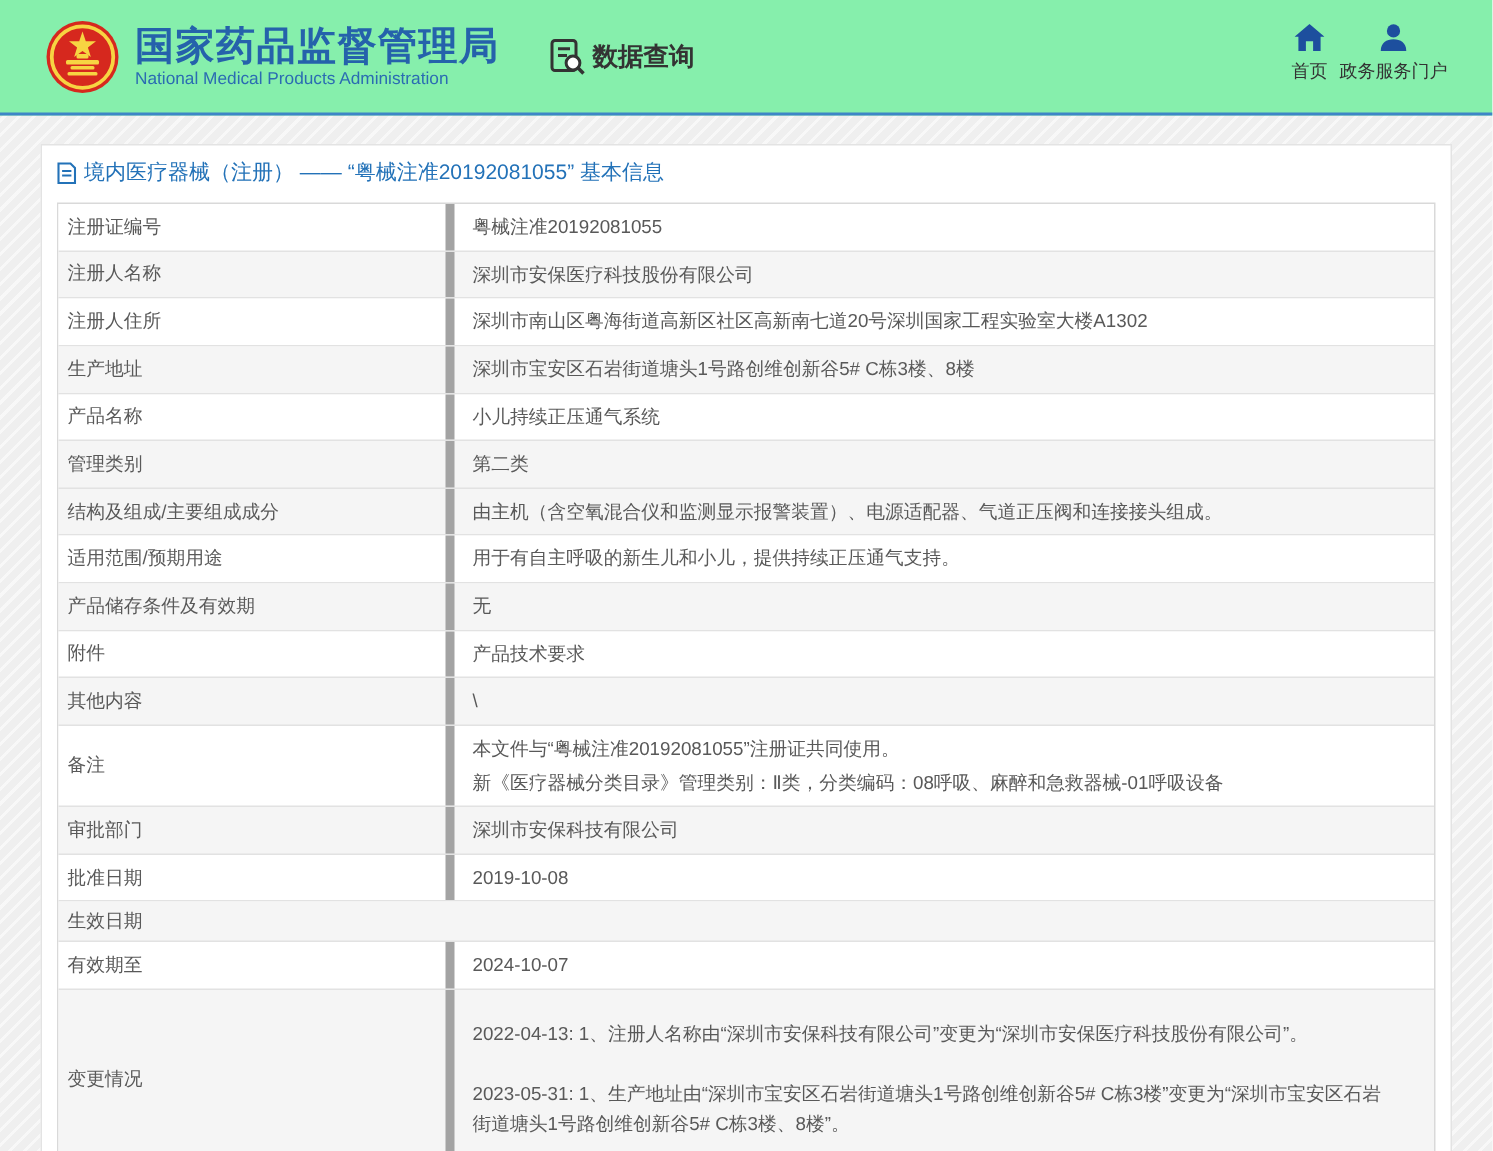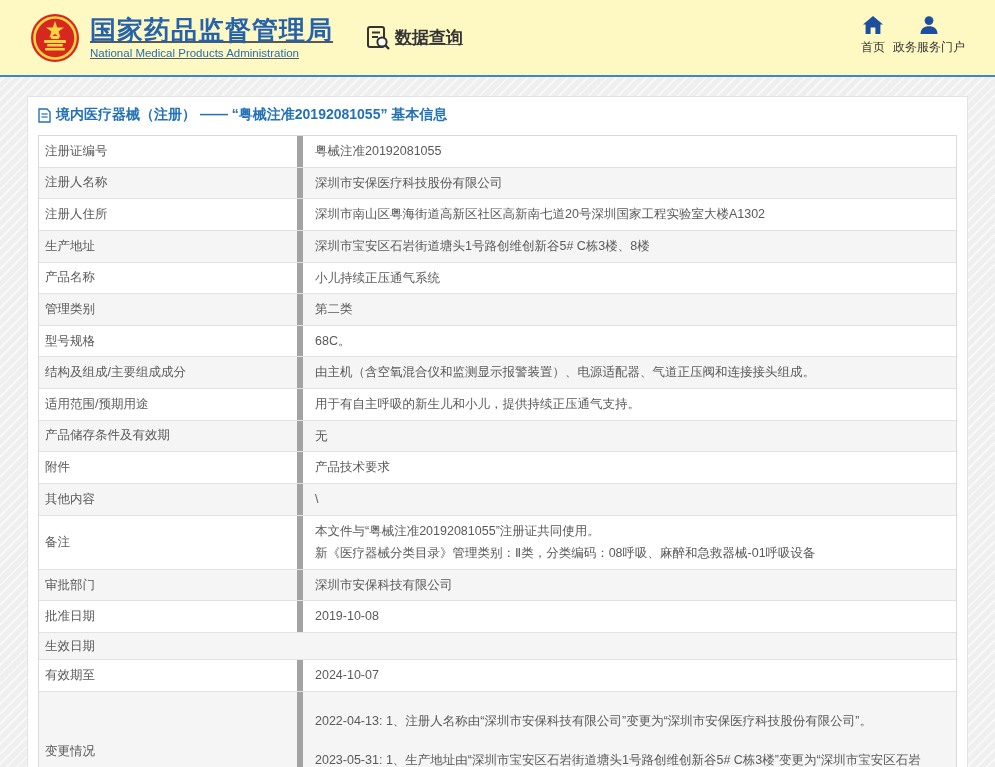--- a/index.html
+++ b/index.html
@@ -8,27 +8,26 @@
     font-family:"Liberation Sans","DejaVu Sans",sans-serif;
     background-color:#efefef;
     background-image:repeating-linear-gradient(135deg, rgba(255,255,255,.55) 0 2px, rgba(0,0,0,0) 2px 7px);
     min-height:767px;
     font-size:12.5px;
     color:#595959;
   }
 
   
   .site-header {
-    background:#fef9c3;
+    background:#86efac;
     height:77px;
     border-bottom:2px solid #3e86c6;
     display:flex;
     align-items:center;
     position:relative;
-    text-decoration:underline;
   }
   .logo-wrap { margin-left:30px; width:50px; height:50px; flex:0 0 auto; }
   .org-block { margin-left:10px; }
   .org-name {
     color:#2562ab;
     font-size:26px;
     font-weight:bold;
     letter-spacing:1px;
     line-height:1.1;
   }
@@ -77,21 +76,21 @@
     padding-bottom:4px;
   }
   .page-title-bar {
     display:flex;
     align-items:center;
     padding:9px 10px 8px 10px;
   }
   .page-title {
     color:#2372b8;
     font-size:14px;
-    font-weight:700;
+    font-weight:400;
     margin-left:5px;
   }
 
   .info-table {
     margin:3px 10px 0 10px;
     border:1px solid #d9d9d9;
   }
   .info-row {
     display:flex;
     align-items:center;
@@ -236,28 +235,20 @@
         </div>
       </div>
       <div class="info-row shaded">
         <div class="cell-label">
           <span>管理类别</span>
         </div>
         <div class="cell-value">
           <p>第二类</p>
         </div>
       </div>
-      <div class="info-row">
-        <div class="cell-label">
-          <span>型号规格</span>
-        </div>
-        <div class="cell-value">
-          <p>68C。</p>
-        </div>
-      </div>
       <div class="info-row shaded">
         <div class="cell-label">
           <span>结构及组成/主要组成成分</span>
         </div>
         <div class="cell-value">
           <p>由主机（含空氧混合仪和监测显示报警装置）、电源适配器、气道正压阀和连接接头组成。</p>
         </div>
       </div>
       <div class="info-row">
         <div class="cell-label">

